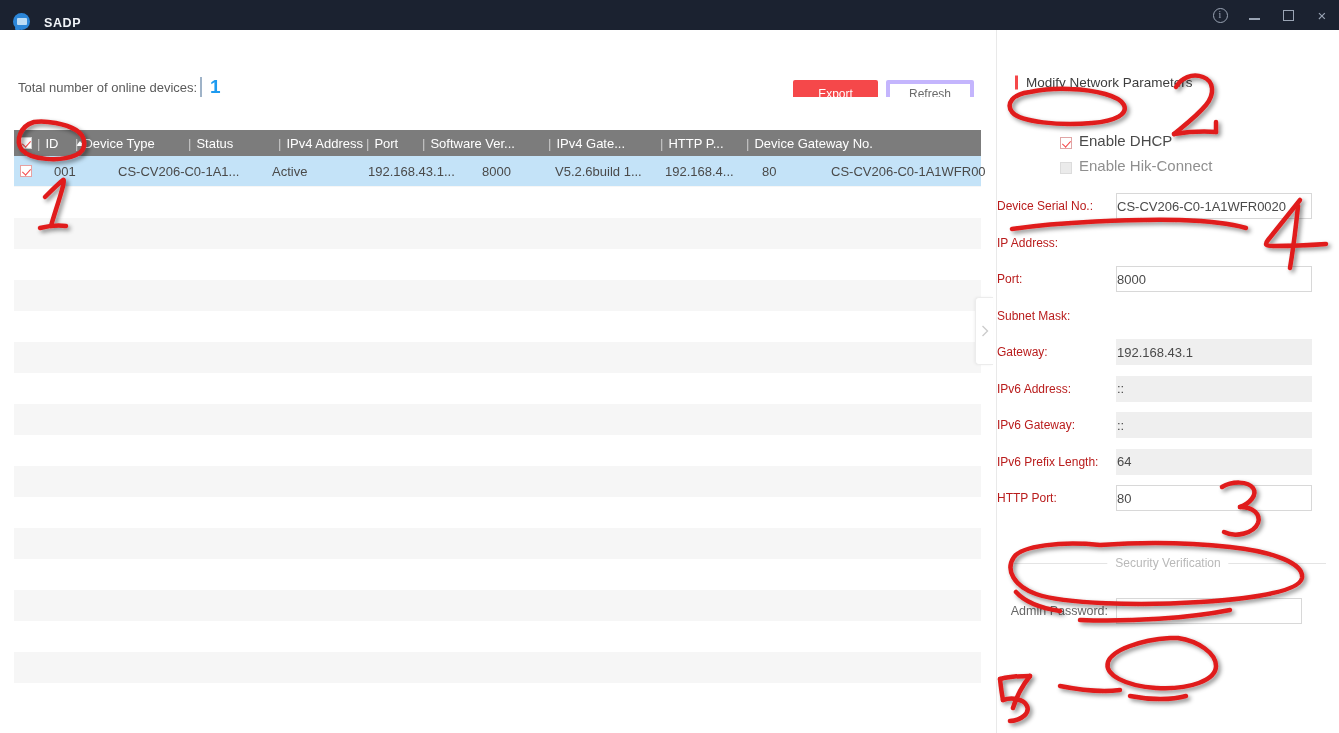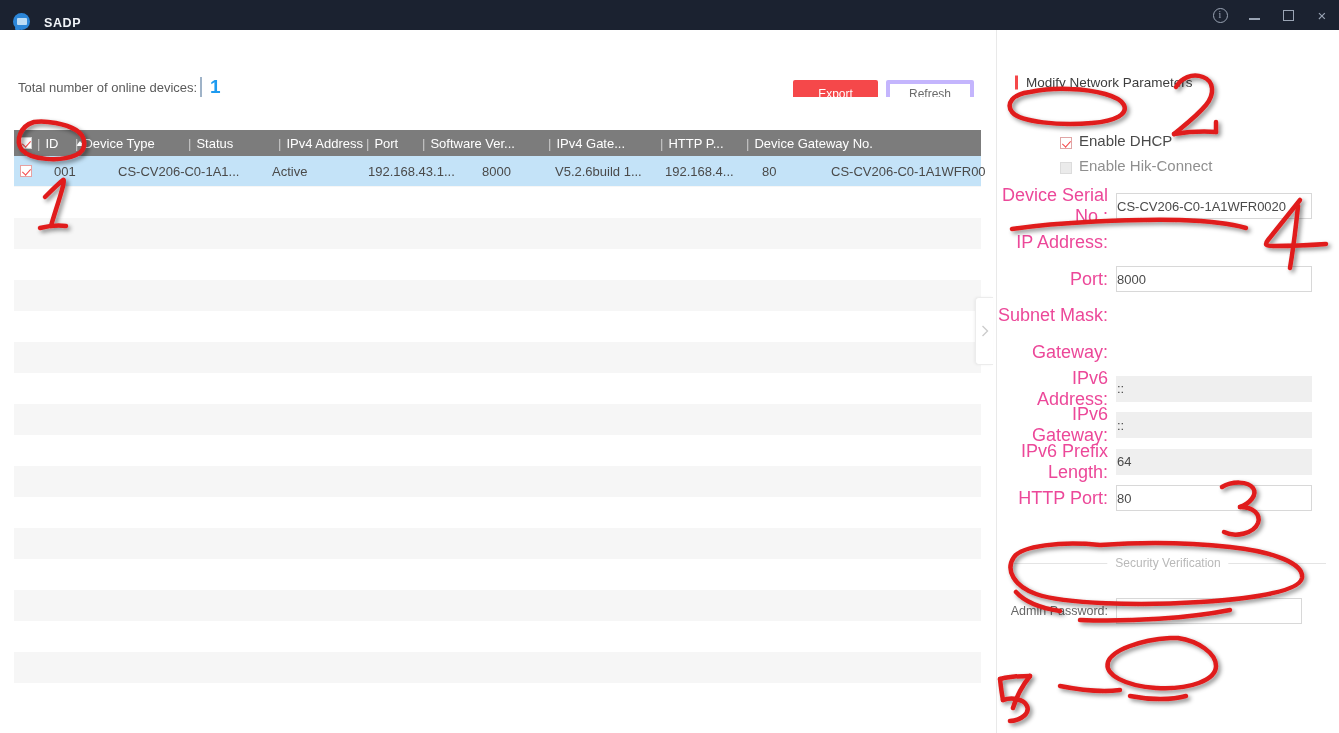--- a/index.html
+++ b/index.html
@@ -154,22 +154,22 @@
   }
   .chk.on:after{
     content:""; position:absolute; left:2.5px; top:1px;
     width:4px;height:7px;border:solid #f5484a;border-width:0 1.8px 1.8px 0;
     transform:rotate(42deg);
   }
   .chk.off{ background:#ebebeb; border:1px solid #dcdcdc; }
 
   .frow{ position:absolute; left:0; width:343px; height:26px; display:flex; align-items:center; }
   .flabel{
-    width:119px; text-align:right; padding-right:8px;
-    font-size:18px; color:#ec4899; flex:none;
+    width:119px; padding-right:8px;
+    font-size:12px; color:#b91c1c; flex:none;
   }
   .finput{
     width:196px; height:26px; font-size:13px; color:#4a4a4a;
     display:flex; align-items:center; flex:none;
   }
   .finput.editable{ background:#ffffff; border:1px solid #d8d8d8; }
   .finput.disabled{ background:#efefef; border:1px solid #efefef; }
 
   #sec-divider{
     position:absolute; left:14px; top:533px; width:315px; height:1px; background:#e4e4e4;
@@ -327,20 +327,21 @@
       </div>
       <div class="frow" style="top: 236px;">
         <div class="flabel">Port:</div>
         <div class="finput editable">8000</div>
       </div>
       <div class="frow" style="top: 272.5px;">
         <div class="flabel">Subnet Mask:</div>
       </div>
       <div class="frow" style="top: 309px;">
         <div class="flabel">Gateway:</div>
+        <div class="finput disabled">192.168.43.1</div>
       </div>
       <div class="frow" style="top: 345.5px;">
         <div class="flabel">IPv6 Address:</div>
         <div class="finput disabled">::</div>
       </div>
       <div class="frow" style="top: 382px;">
         <div class="flabel">IPv6 Gateway:</div>
         <div class="finput disabled">::</div>
       </div>
       <div class="frow" style="top: 418.5px;">

